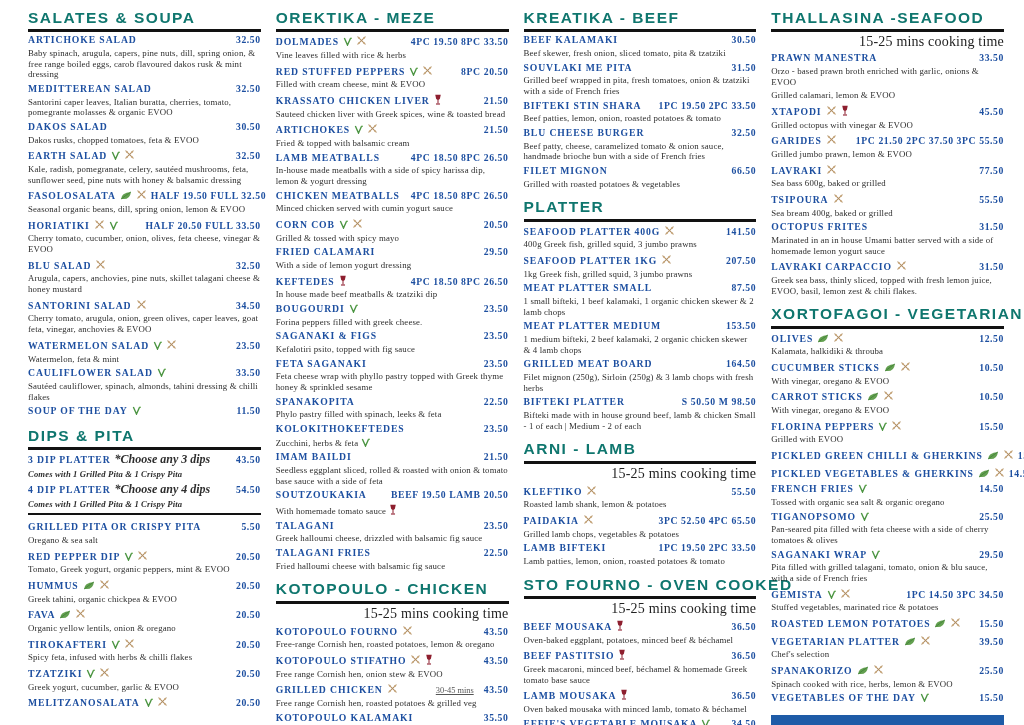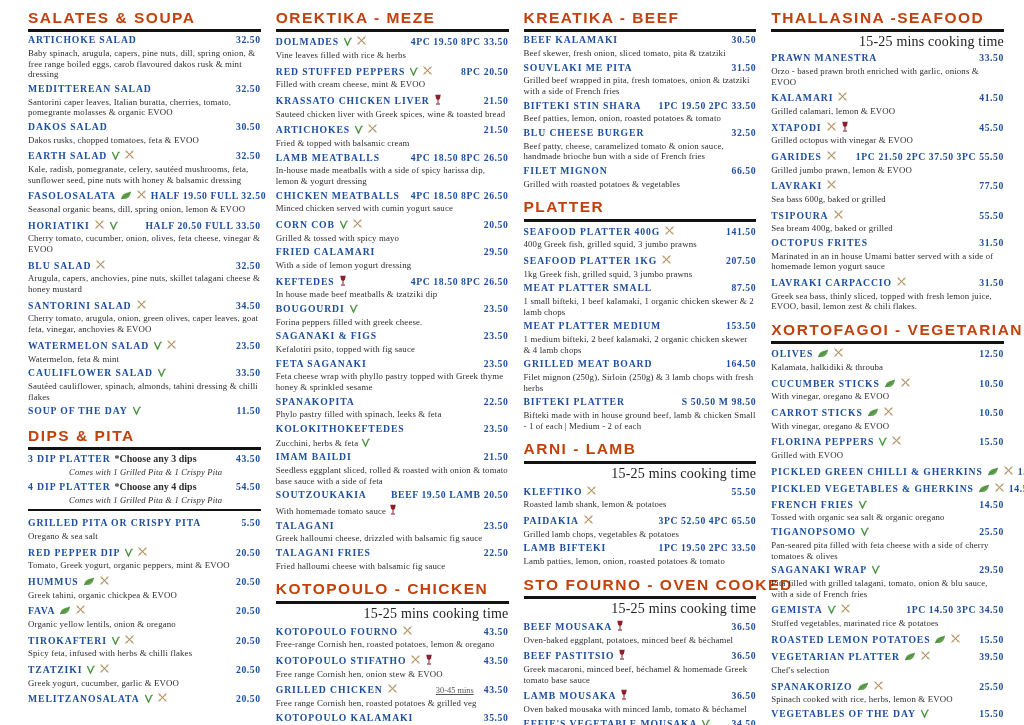--- a/index.html
+++ b/index.html
@@ -2,34 +2,34 @@
 <html><head>
 <meta charset="utf-8">
 <style>
   html,body{margin:0;padding:0;background:#ffffff;}
   body{width:1024px;height:725px;overflow:hidden;font-family:"Liberation Serif",serif;color:#222;}
   .page{box-sizing:border-box;width:1024px;height:725px;padding:6px 20px 8px 28px;
         display:grid;grid-template-columns:repeat(4,1fr);column-gap:15px;overflow:hidden;}
   .col{min-width:0;}
   .section{margin-bottom:8px;}
   .section-title{font-family:"Liberation Sans",sans-serif;font-weight:700;font-size:15.5px;
-        letter-spacing:1.5px;color:#c2410c;margin:2px 0 2px;padding:2px 0 3px;
+        letter-spacing:1.5px;color:#0f766e;margin:2px 0 2px;padding:2px 0 3px;
         border-bottom:3px solid #121212;line-height:1.05;white-space:nowrap;}
   .cooking-time{text-align:right;font-size:14px;color:#222;margin:1px 0 2px;letter-spacing:0.2px;}
   .item{margin-bottom:3px;}
   .item-head{display:flex;align-items:baseline;gap:4px;color:#1d4fa0;font-weight:700;
         font-size:9.7px;letter-spacing:0.9px;line-height:1.3;}
   .item-name{white-space:nowrap;}
-  .name-note{color:#2e2e2e;font-size:10px;letter-spacing:0;white-space:nowrap;}
+  .name-note{color:#2e2e2e;font-style:italic;font-size:12px;letter-spacing:0;white-space:nowrap;}
   .time-note{color:#555;font-weight:400;font-size:8.4px;letter-spacing:0;white-space:nowrap;}
   .price{margin-left:auto;white-space:nowrap;letter-spacing:0.6px;font-size:9.7px;}
   .icon{display:inline-flex;align-items:center;position:relative;top:1px;flex:0 0 auto;}
   .icon svg{display:block;}
   .desc{font-size:8.8px;line-height:1.22;color:#2e2e2e;margin:1px 0 2px;letter-spacing:0.15px;}
-  .desc.italic{font-style:italic;font-weight:400;font-size:8.6px;margin-left:41px;}
+  .desc.italic{font-style:italic;font-weight:700;font-size:8.6px;}
   .desc .icon{margin-left:3px;}
   .divider{border-top:2.5px solid #121212;margin:4px 0 6px;}
   .note-box{background:#1e5ba7;color:#ffffff;font-family:"Liberation Sans",sans-serif;
         font-size:9.8px;font-weight:700;text-align:center;padding:9px 10px;line-height:1.7;
         margin-top:10px;letter-spacing:0.3px;}
 </style>
 </head>
 <body>
 
 <main class="page" id="menu-root">
@@ -976,38 +976,20 @@
         <h2 class="section-title">THALLASINA -SEAFOOD</h2>
         <div class="cooking-time">15-25 mins cooking time</div>
         <div class="item">
           <div class="item-head">
             <span class="item-name">PRAWN MANESTRA</span>
             <span class="price">33.50</span>
           </div>
           <div class="desc">Orzo - based prawn broth enriched with garlic, onions &amp; EVOO</div>
         </div>
         <div class="item">
-          <div class="item-head">
-            <span class="item-name">KALAMARI</span>
-            <span class="icon">
-              <svg width="11" height="11" viewBox="0 0 12 12">
-                <g stroke="#b08d61" stroke-width="1.1" stroke-linecap="round">
-                  <line x1="2" y1="10" x2="10" y2="2"></line>
-                  <line x1="2" y1="2" x2="10" y2="10"></line>
-                </g>
-                <g fill="#c9a87c">
-                  <circle cx="3.2" cy="8.8" r="1"></circle>
-                  <circle cx="8.8" cy="3.2" r="1"></circle>
-                  <circle cx="3.2" cy="3.2" r="1"></circle>
-                  <circle cx="8.8" cy="8.8" r="1"></circle>
-                </g>
-              </svg>
-            </span>
-            <span class="price">41.50</span>
-          </div>
           <div class="desc">Grilled calamari, lemon &amp; EVOO</div>
         </div>
         <div class="item">
           <div class="item-head">
             <span class="item-name">XTAPODI</span>
             <span class="icon">
               <svg width="11" height="11" viewBox="0 0 12 12">
                 <g stroke="#b08d61" stroke-width="1.1" stroke-linecap="round">
                   <line x1="2" y1="10" x2="10" y2="2"></line>
                   <line x1="2" y1="2" x2="10" y2="10"></line>

